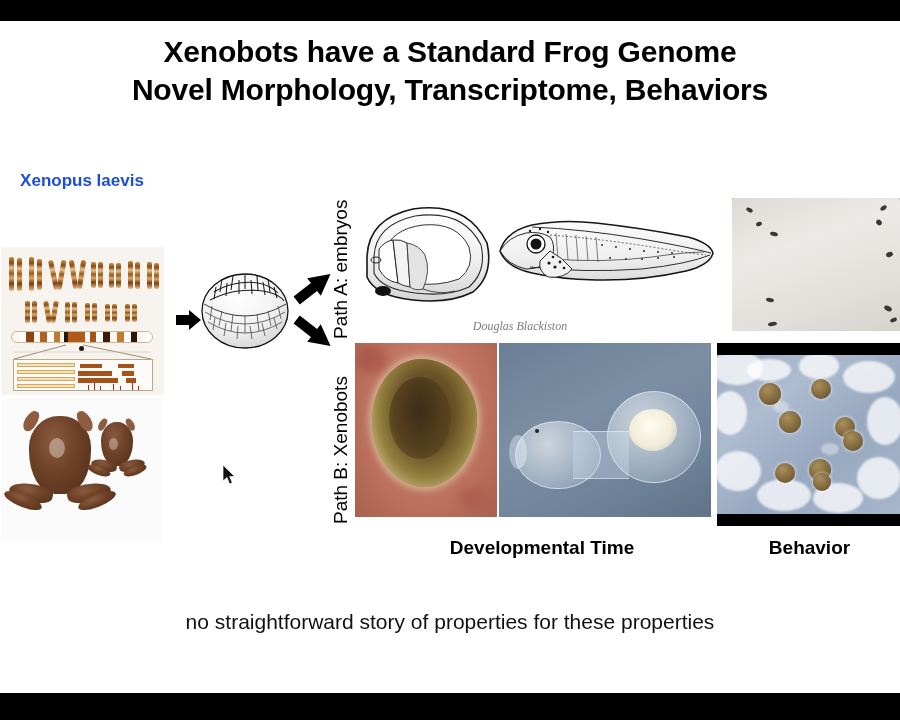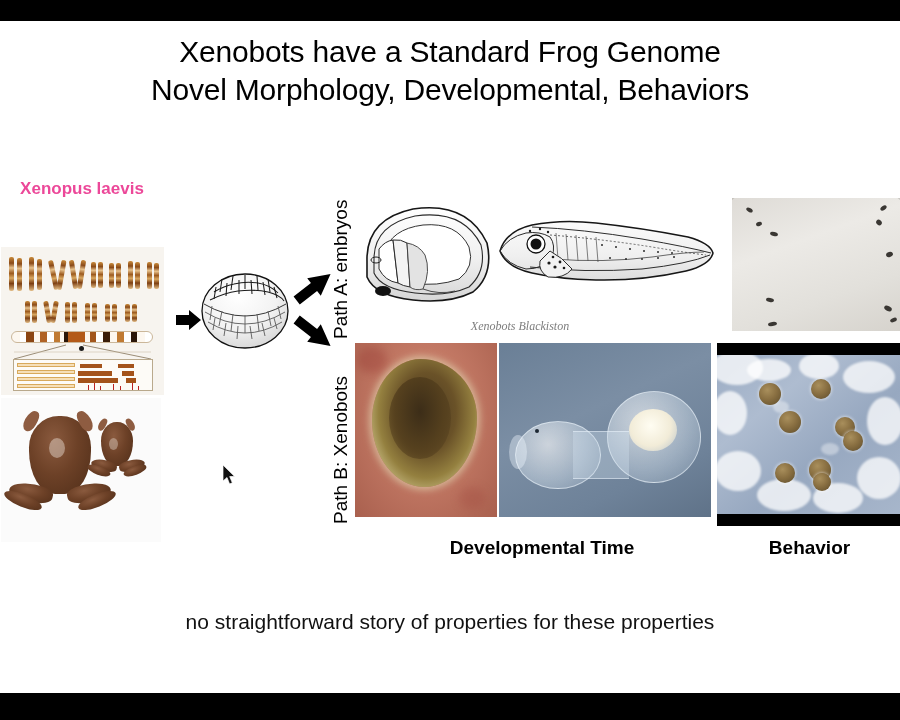--- a/index.html
+++ b/index.html
@@ -5,25 +5,25 @@
   html,body{margin:0;padding:0;background:#000;}
   body{width:900px;height:720px;overflow:hidden;font-family:"Liberation Sans",sans-serif;}
   #slide-root{position:relative;width:900px;height:720px;background:#000;}
   .letterbox{position:absolute;left:0;width:900px;background:#000;}
   #letterbox-top{top:0;height:21px;}
   #letterbox-bottom{top:693px;height:27px;}
   #slide-canvas{position:absolute;left:0;top:21px;width:900px;height:672px;background:#fff;}
 
   
   #title-block{position:absolute;left:0;top:12px;width:900px;text-align:center;}
-  .title-line{font-weight:normal;font-size:30px;line-height:38px;color:#000;letter-spacing:-0.2px;}
-
-  
-  #genome-label{position:absolute;left:2px;top:156px;width:160px;text-align:center;
-     font-weight:bold;font-size:17px;line-height:24px;color:#ec4899;}
+  .title-line{font-weight:bold;font-size:30px;line-height:38px;color:#000;letter-spacing:-0.2px;}
+
+  
+  #genome-label{position:absolute;left:2px;top:148px;width:160px;text-align:center;
+     font-weight:bold;font-size:17px;line-height:24px;color:#1d4ed8;}
 
   #karyotype-figure{position:absolute;left:1px;top:226px;width:163px;height:148px;
      background:#f7f4ef;overflow:hidden;}
   .chrom{position:absolute;width:5px;border-radius:2px;
      background:linear-gradient(180deg,#c98b3c 0%,#8a4a18 18%,#e7c28d 32%,#9c5a1e 48%,#d9a862 62%,#7d3f12 78%,#e3bd86 100%);}
   #ideogram{position:absolute;left:10px;top:84px;width:142px;height:12px;border-radius:6px;
      background:linear-gradient(90deg,#fdf7ef 0 6%,#fff 6% 10%,#8b4512 10% 16%,#fdf7ef 16% 20%,#b06224 20% 25%,#fff 25% 30%,#c07a33 30% 34%,#fdf7ef 34% 37%,#2b1608 37% 40%,#b35a18 40% 52%,#fdf7ef 52% 56%,#a2561c 56% 60%,#fff 60% 65%,#3a1d09 65% 70%,#fdf7ef 70% 75%,#c07a33 75% 80%,#fff 80% 85%,#2b1608 85% 89%,#fdf7ef 89% 95%,#fff 95% 100%);
      border:1px solid #cbb79a;box-sizing:border-box;}
   #browser-panel{position:absolute;left:12px;top:112px;width:140px;height:32px;
      background:#fdfbf7;border:1px solid #b9a98c;box-sizing:border-box;overflow:hidden;}
@@ -98,21 +98,21 @@
 
 <div id="slide-root">
 
   <div class="letterbox" id="letterbox-top"></div>
   <div class="letterbox" id="letterbox-bottom"></div>
 
   <div id="slide-canvas">
 
     <div id="title-block">
       <div class="title-line">Xenobots have a Standard Frog Genome</div>
-      <div class="title-line">Novel Morphology, Developmental, Behaviors</div>
+      <div class="title-line">Novel Morphology, Transcriptome, Behaviors</div>
     </div>
 
     <div id="genome-label">
       <div>Xenopus laevis</div>
     </div>
 
     <div id="karyotype-figure">
 
       <div class="chrom" style="left:8px;top:10px;height:34px;"></div>
       <div class="chrom" style="left:16px;top:11px;height:33px;"></div>
@@ -294,21 +294,21 @@
           <circle cx="166" cy="45" r="1"></circle>
           <circle cx="180" cy="46" r="1"></circle>
         <circle cx="118" cy="51" r="1"></circle>
           <circle cx="134" cy="52" r="1"></circle>
           <circle cx="150" cy="52" r="1"></circle>
         <circle cx="166" cy="51" r="1"></circle>
           <circle cx="182" cy="50" r="1"></circle>
       </g>
     </svg>
 
-    <div id="credit-text">Xenobots Blackiston</div>
+    <div id="credit-text">Douglas Blackiston</div>
 
     <div id="dish-photo">
       <div class="dish-rim"></div>
       <div class="tadpole-speck" style="left:14px;top:10px;width:7px;height:4px;transform:rotate(30deg);"></div>
       <div class="tadpole-speck" style="left:24px;top:24px;width:6px;height:4px;transform:rotate(-20deg);"></div>
       <div class="tadpole-speck" style="left:38px;top:34px;width:8px;height:4px;transform:rotate(15deg);"></div>
       <div class="tadpole-speck" style="left:148px;top:8px;width:7px;height:4px;transform:rotate(-35deg);"></div>
       <div class="tadpole-speck" style="left:144px;top:22px;width:6px;height:5px;transform:rotate(40deg);"></div>
       <div class="tadpole-speck" style="left:154px;top:54px;width:7px;height:5px;transform:rotate(-15deg);"></div>
       <div class="tadpole-speck" style="left:34px;top:100px;width:8px;height:4px;transform:rotate(10deg);"></div>

